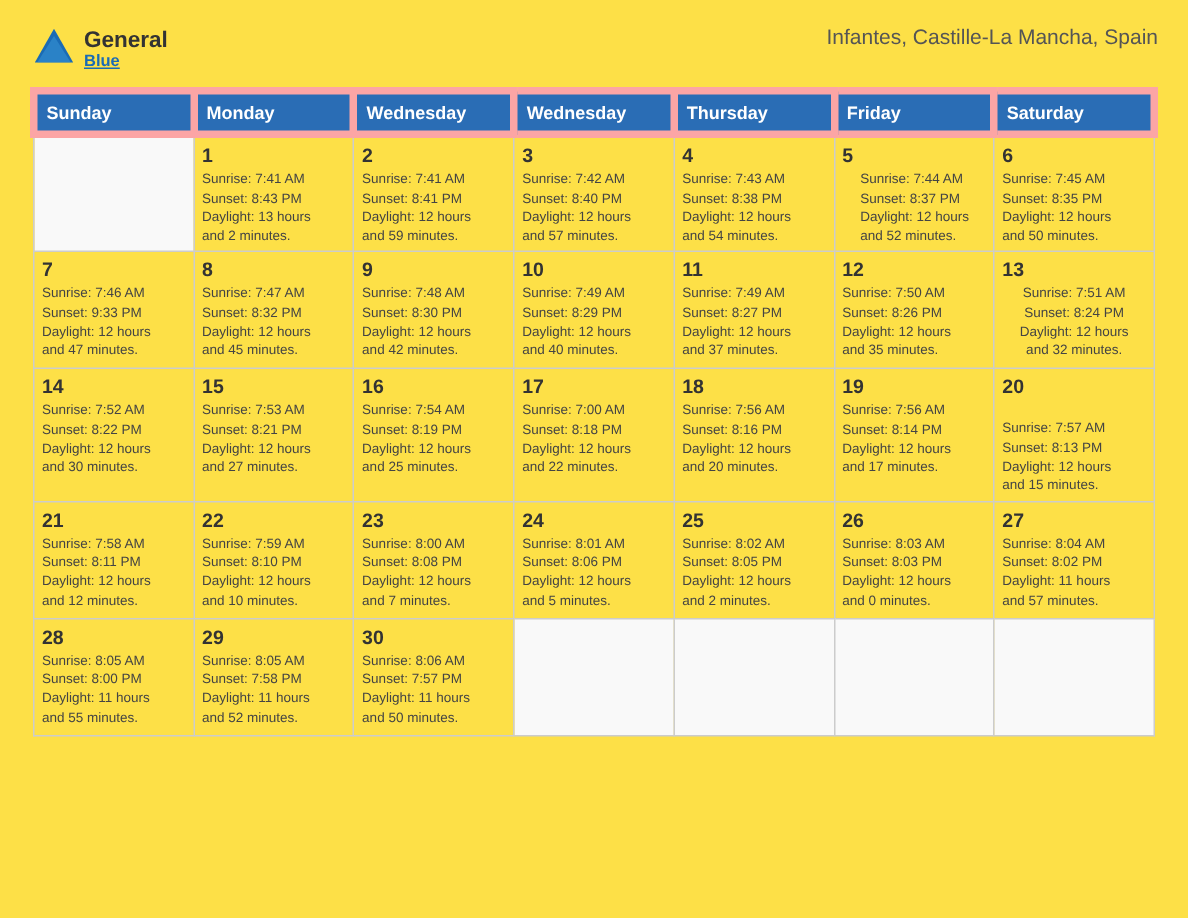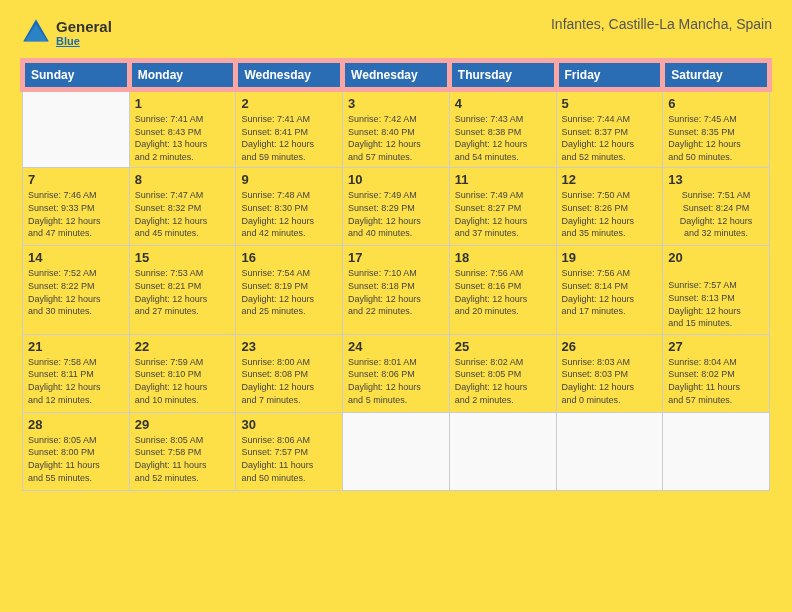--- a/index.html
+++ b/index.html
@@ -138,21 +138,21 @@
           </td>
           <td>
             <span class="day-number">4</span>
             <div class="day-info" style="white-space: pre-line;">Sunrise: 7:43 AM
 Sunset: 8:38 PM
 Daylight: 12 hours
 and 54 minutes.</div>
           </td>
           <td>
             <span class="day-number">5</span>
-            <div class="day-info" style="white-space: pre-line;">Sunrise: 7:44 AM
+            <div class="day-info" style="white-space: pre-line; margin-left: 12px;">Sunrise: 7:44 AM
 Sunset: 8:37 PM
 Daylight: 12 hours
 and 52 minutes.</div>
           </td>
           <td>
             <span class="day-number">6</span>
             <div class="day-info" style="white-space: pre-line;">Sunrise: 7:45 AM
 Sunset: 8:35 PM
 Daylight: 12 hours
 and 50 minutes.</div>
@@ -226,21 +226,21 @@
           </td>
           <td>
             <span class="day-number">16</span>
             <div class="day-info" style="white-space: pre-line;">Sunrise: 7:54 AM
 Sunset: 8:19 PM
 Daylight: 12 hours
 and 25 minutes.</div>
           </td>
           <td>
             <span class="day-number">17</span>
-            <div class="day-info" style="white-space: pre-line;">Sunrise: 7:10 AM
+            <div class="day-info" style="white-space: pre-line;">Sunrise: 7:00 AM
 Sunset: 8:18 PM
 Daylight: 12 hours
 and 22 minutes.</div>
           </td>
           <td>
             <span class="day-number">18</span>
             <div class="day-info" style="white-space: pre-line;">Sunrise: 7:56 AM
 Sunset: 8:16 PM
 Daylight: 12 hours
 and 20 minutes.</div>

